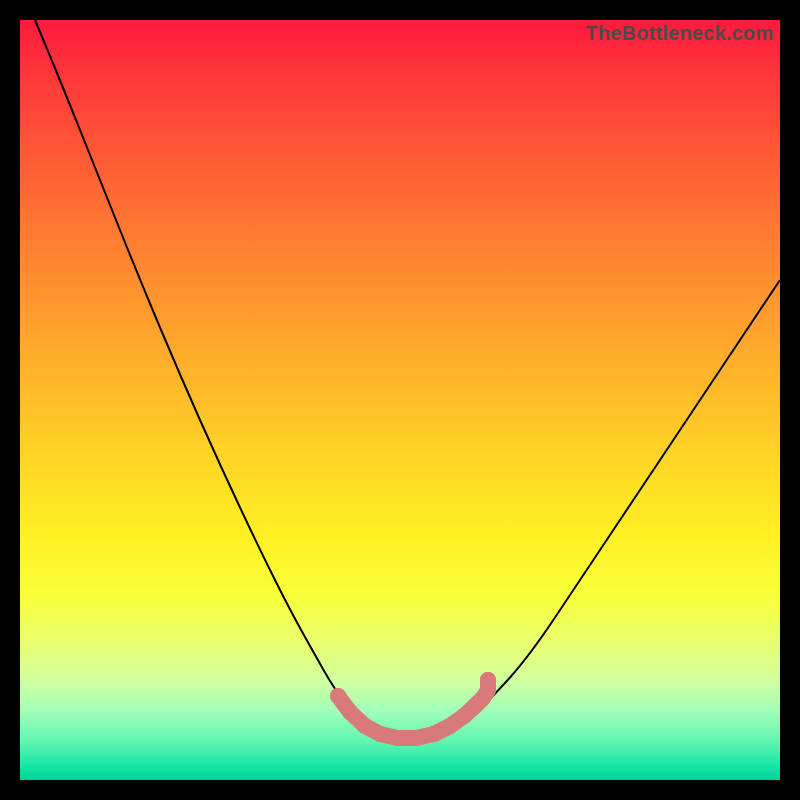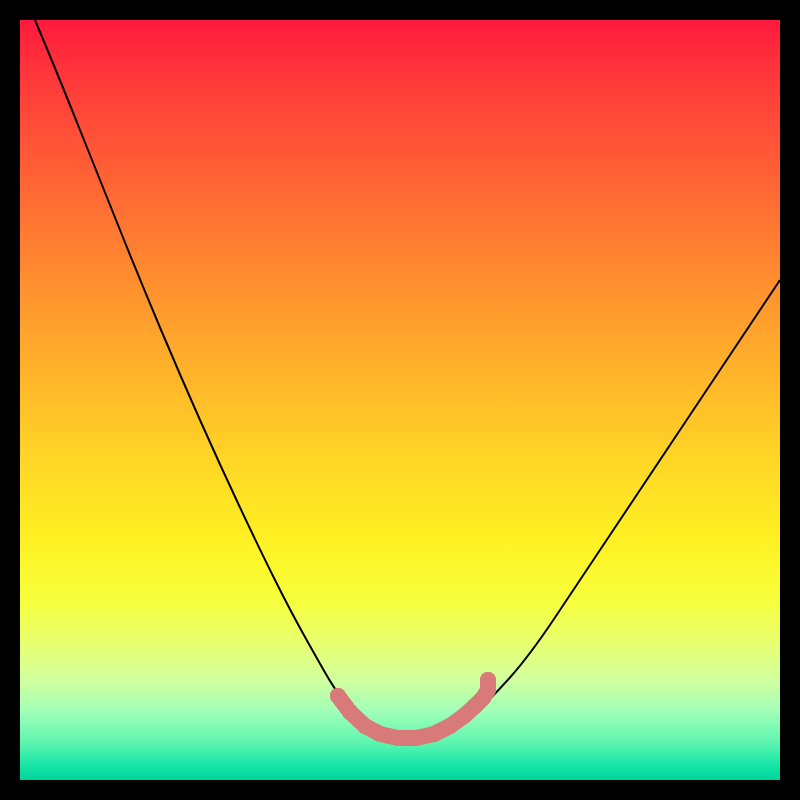--- a/index.html
+++ b/index.html
@@ -66,20 +66,21 @@
   .cluster-dot {
     fill: #d97a7a;
   }
 </style>
 </head>
 <body>
 
 <div class="frame">
   <div class="plot">
 
+    <div class="watermark">TheBottleneck.com</div>
 
     <svg class="curve" viewBox="0 0 760 760" preserveAspectRatio="none">
       <path id="curve-path" class="curve-line" d="M 15 0 Q 15 0 27.5 30 Q 40 60 60 110 Q 80 160 100 210 Q 120 260 140 307.5 Q 160 355 180 400 Q 200 445 220 487.5 Q 240 530 255 560 Q 270 590 282.5 612.5 Q 295 635 305 652.5 Q 315 670 325 682.5 Q 335 695 345 702.5 Q 355 710 367.5 714 Q 380 718 392.5 718 Q 405 718 415 715 Q 425 712 435 706 Q 445 700 457.5 690 Q 470 680 490 657.5 Q 510 635 535 597.5 Q 560 560 590 515 Q 620 470 660 410 Q 700 350 730 305 T 760 260"></path>
       <g id="cluster-group">
           <polyline points="318,676 330,692 345,706 360,714 378,718 396,718 414,714 430,706 444,696 455,686 463,678 468,670 468,660" fill="none" stroke="#d97a7a" stroke-width="16" stroke-linecap="round" stroke-linejoin="round"></polyline>
           <circle cx="318" cy="676" r="8" class="cluster-dot"></circle>
           <circle cx="330" cy="692" r="8" class="cluster-dot"></circle>
           <circle cx="345" cy="706" r="8" class="cluster-dot"></circle>
           <circle cx="360" cy="714" r="8" class="cluster-dot"></circle>
           <circle cx="378" cy="718" r="8" class="cluster-dot"></circle>

